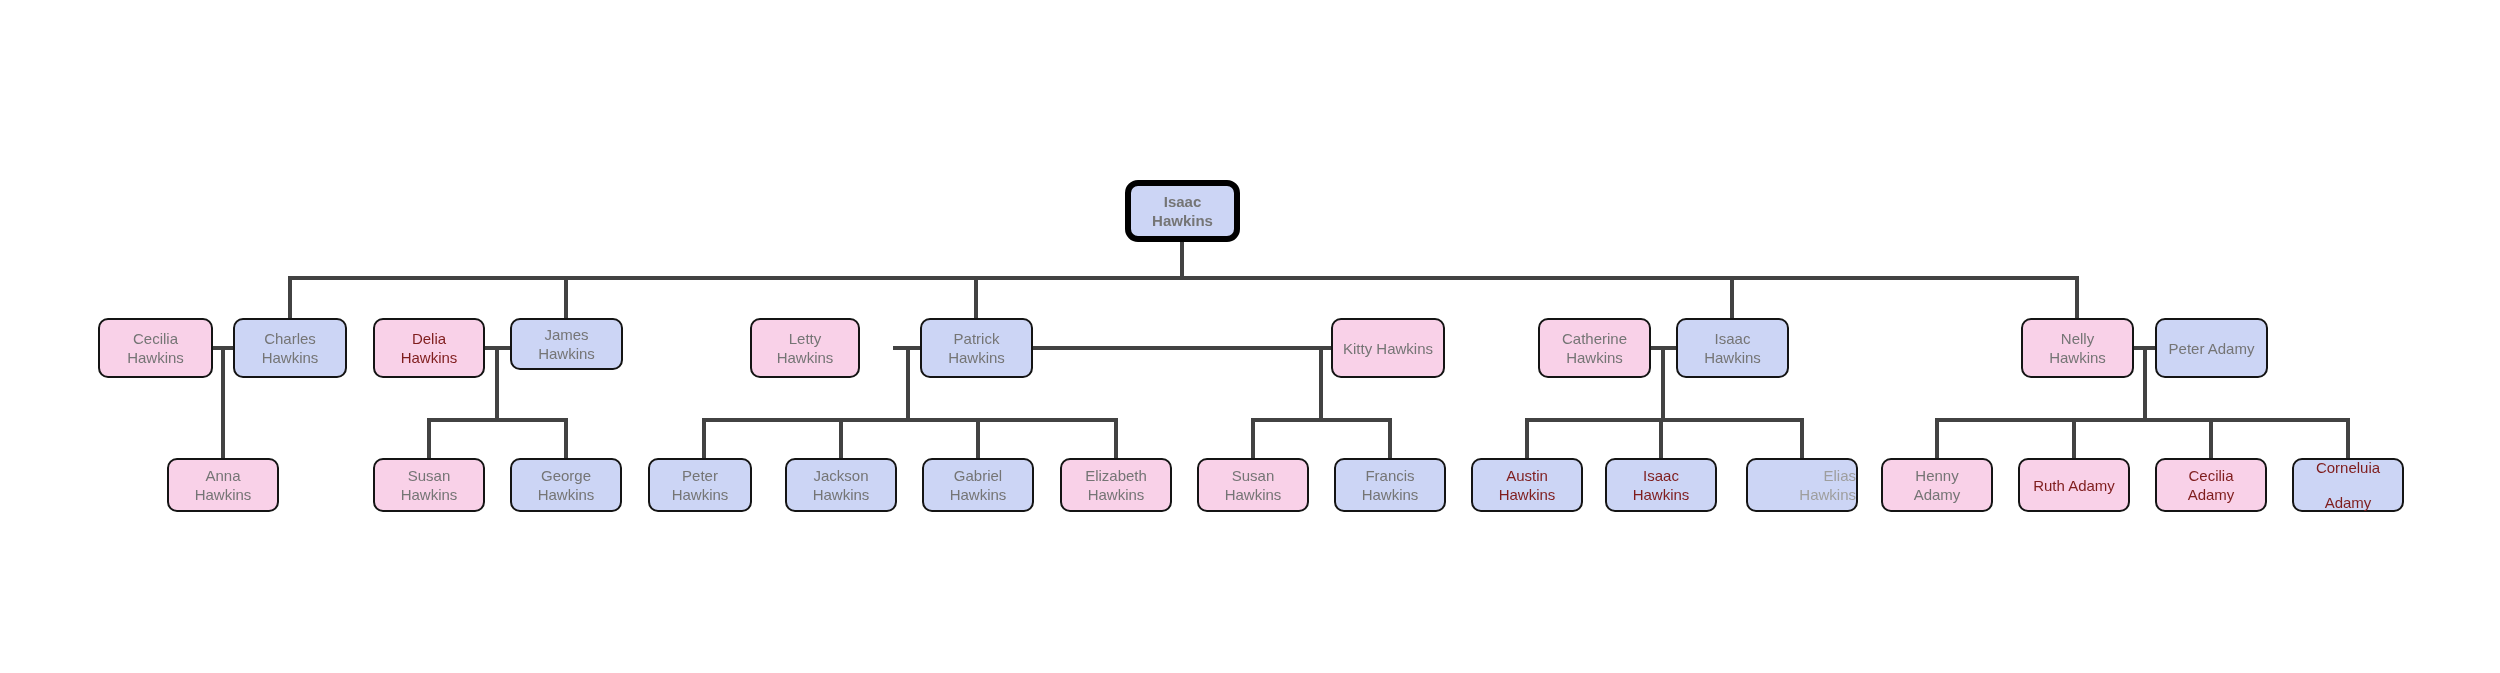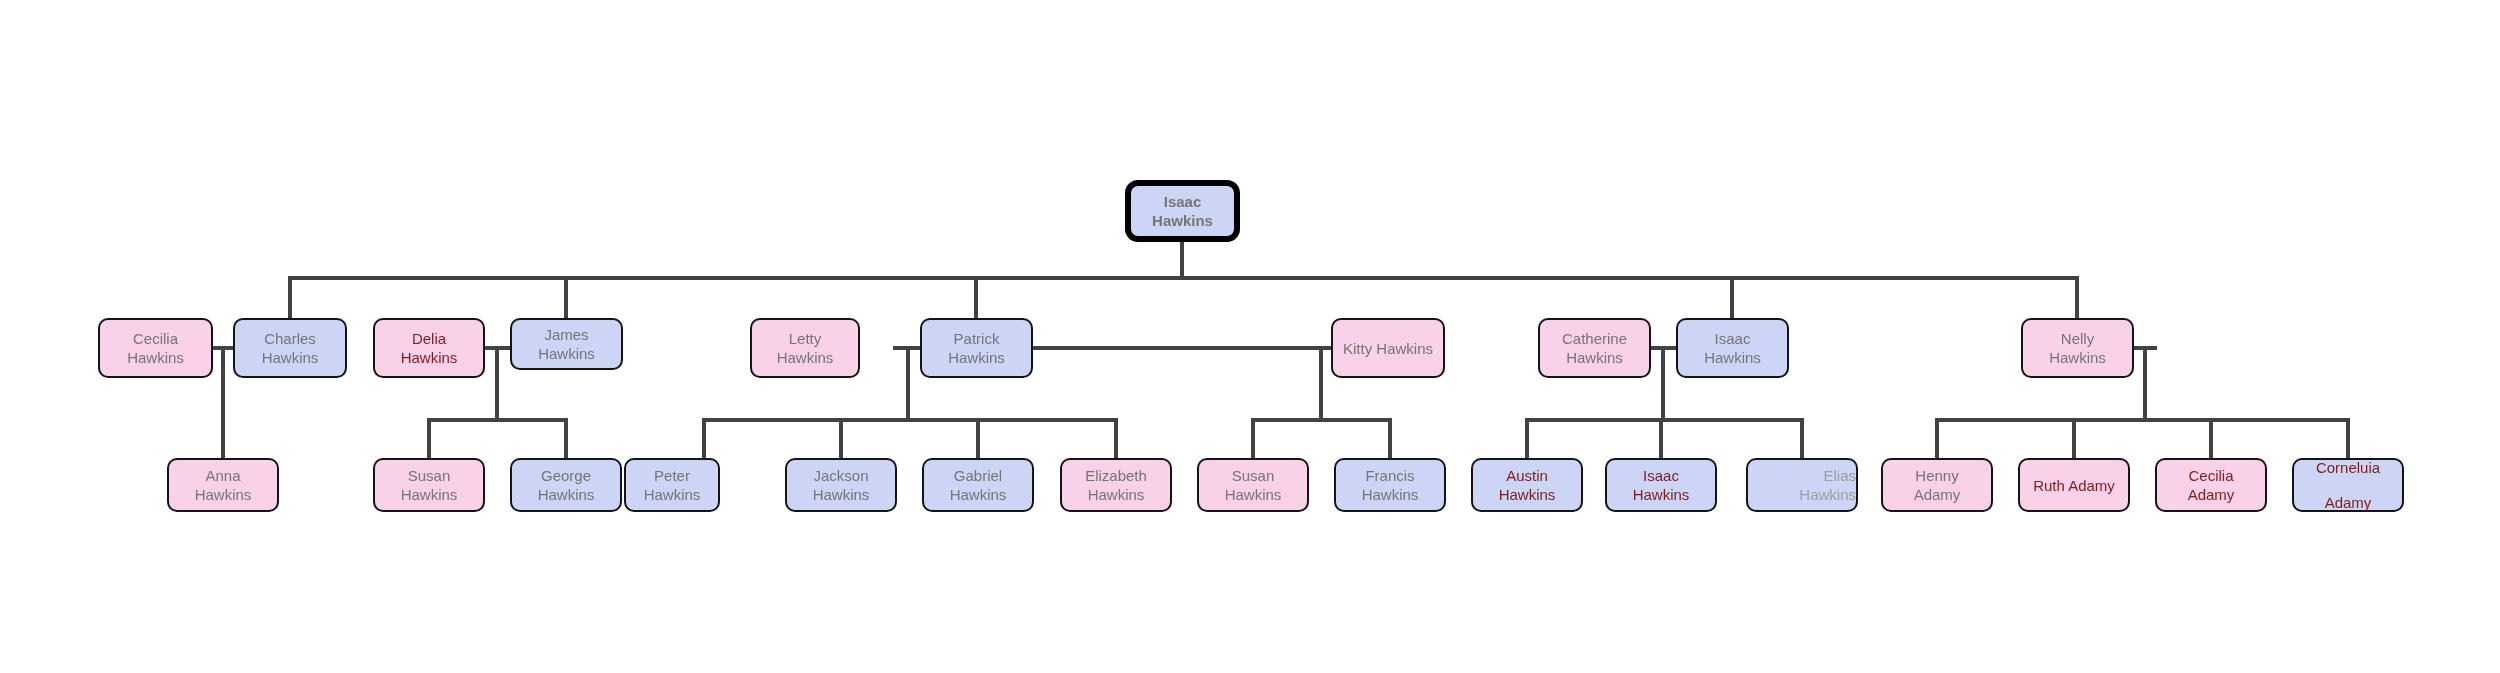--- a/index.html
+++ b/index.html
@@ -119,33 +119,36 @@
       <span>Hawkins</span>
     </div>
     <div class="node blue t-gray" style="left: 1676px; top: 318px; width: 113px; height: 60px;">
       <span>Isaac</span>
       <span>Hawkins</span>
     </div>
     <div class="node pink t-gray" style="left: 2021px; top: 318px; width: 113px; height: 60px;">
       <span>Nelly</span>
       <span>Hawkins</span>
     </div>
+    <div class="node blue t-gray" style="left: 2155px; top: 318px; width: 113px; height: 60px;">
+      <span>Peter Adamy</span>
+    </div>
     <div class="node pink t-gray" style="left: 167px; top: 458px; width: 112px; height: 54px;">
       <span>Anna</span>
       <span>Hawkins</span>
     </div>
     <div class="node pink t-gray" style="left: 373px; top: 458px; width: 112px; height: 54px;">
       <span>Susan</span>
       <span>Hawkins</span>
     </div>
     <div class="node blue t-gray" style="left: 510px; top: 458px; width: 112px; height: 54px;">
       <span>George</span>
       <span>Hawkins</span>
     </div>
-    <div class="node blue t-gray" style="left: 624px; top: 458px; width: 96px; height: 54px;">
+    <div class="node blue t-gray" style="left: 648px; top: 458px; width: 104px; height: 54px;">
       <span>Peter</span>
       <span>Hawkins</span>
     </div>
     <div class="node blue t-gray" style="left: 785px; top: 458px; width: 112px; height: 54px;">
       <span>Jackson</span>
       <span>Hawkins</span>
     </div>
     <div class="node blue t-gray" style="left: 922px; top: 458px; width: 112px; height: 54px;">
       <span>Gabriel</span>
       <span>Hawkins</span>

